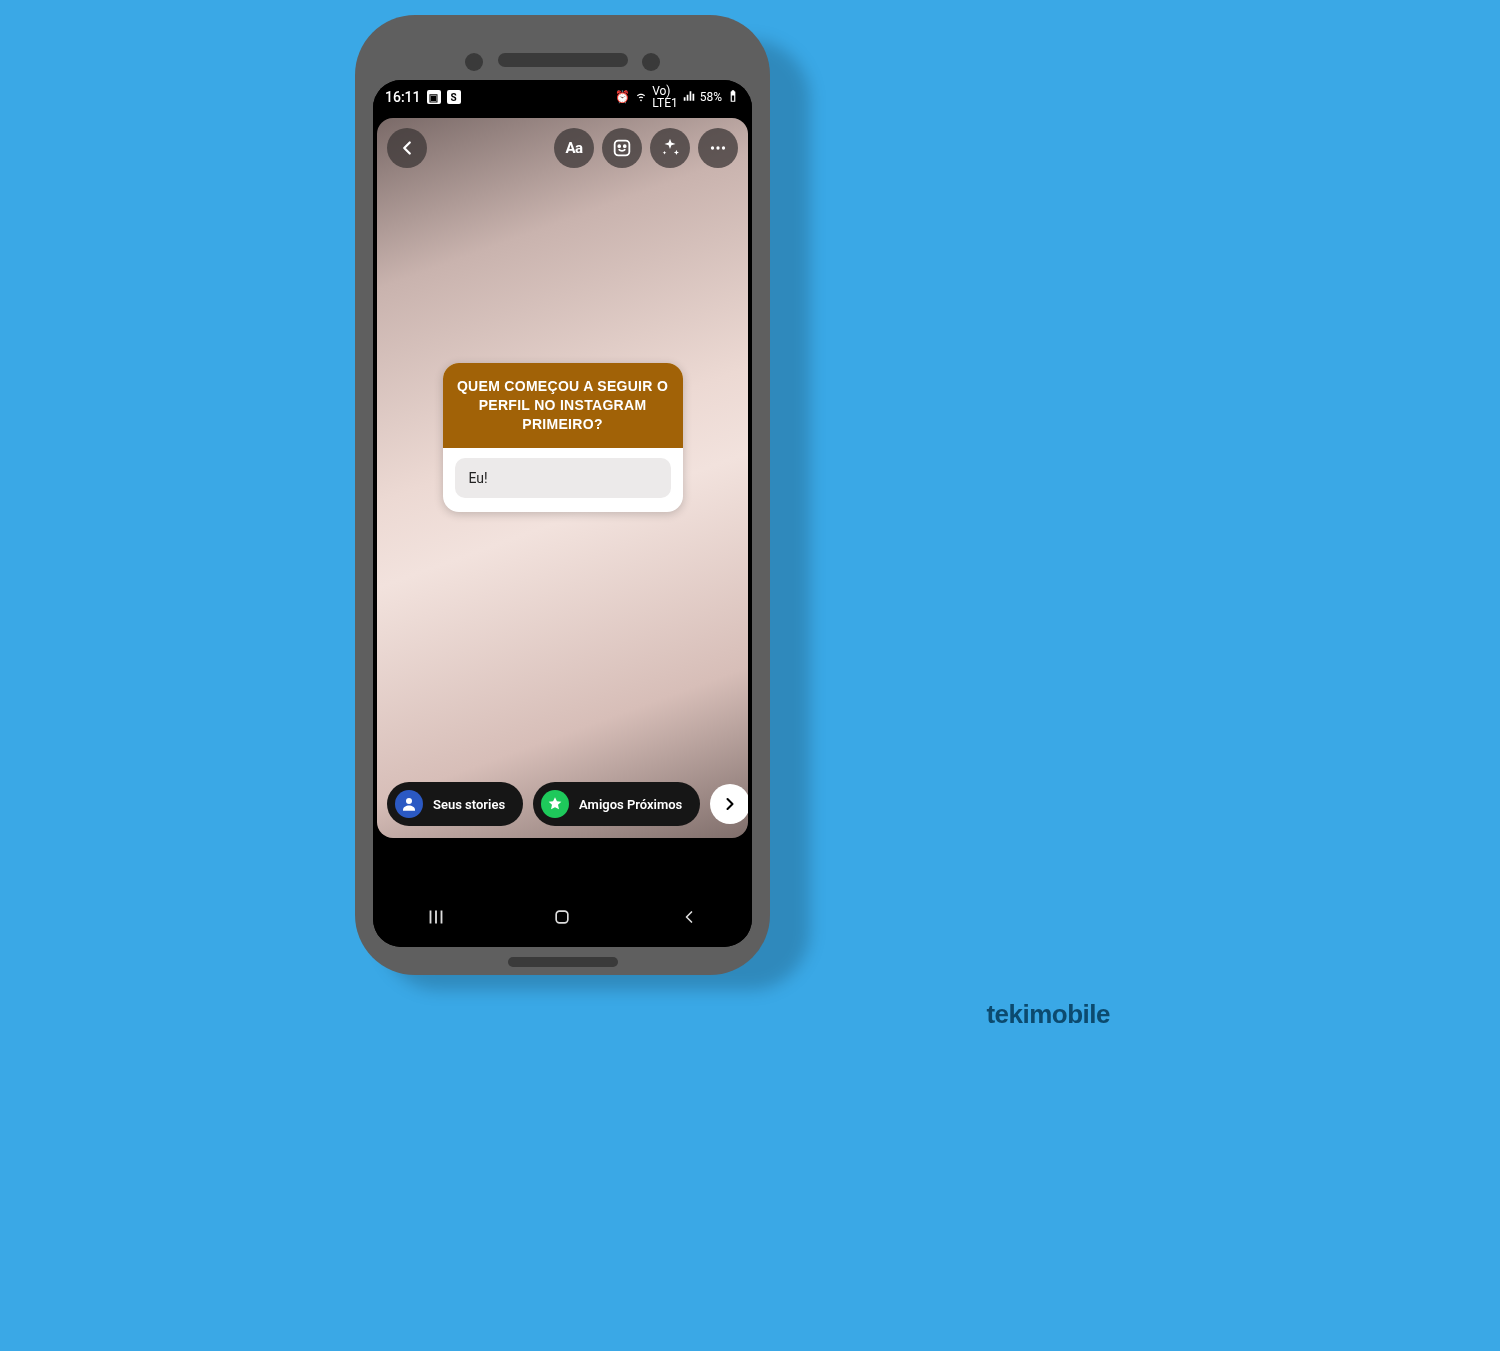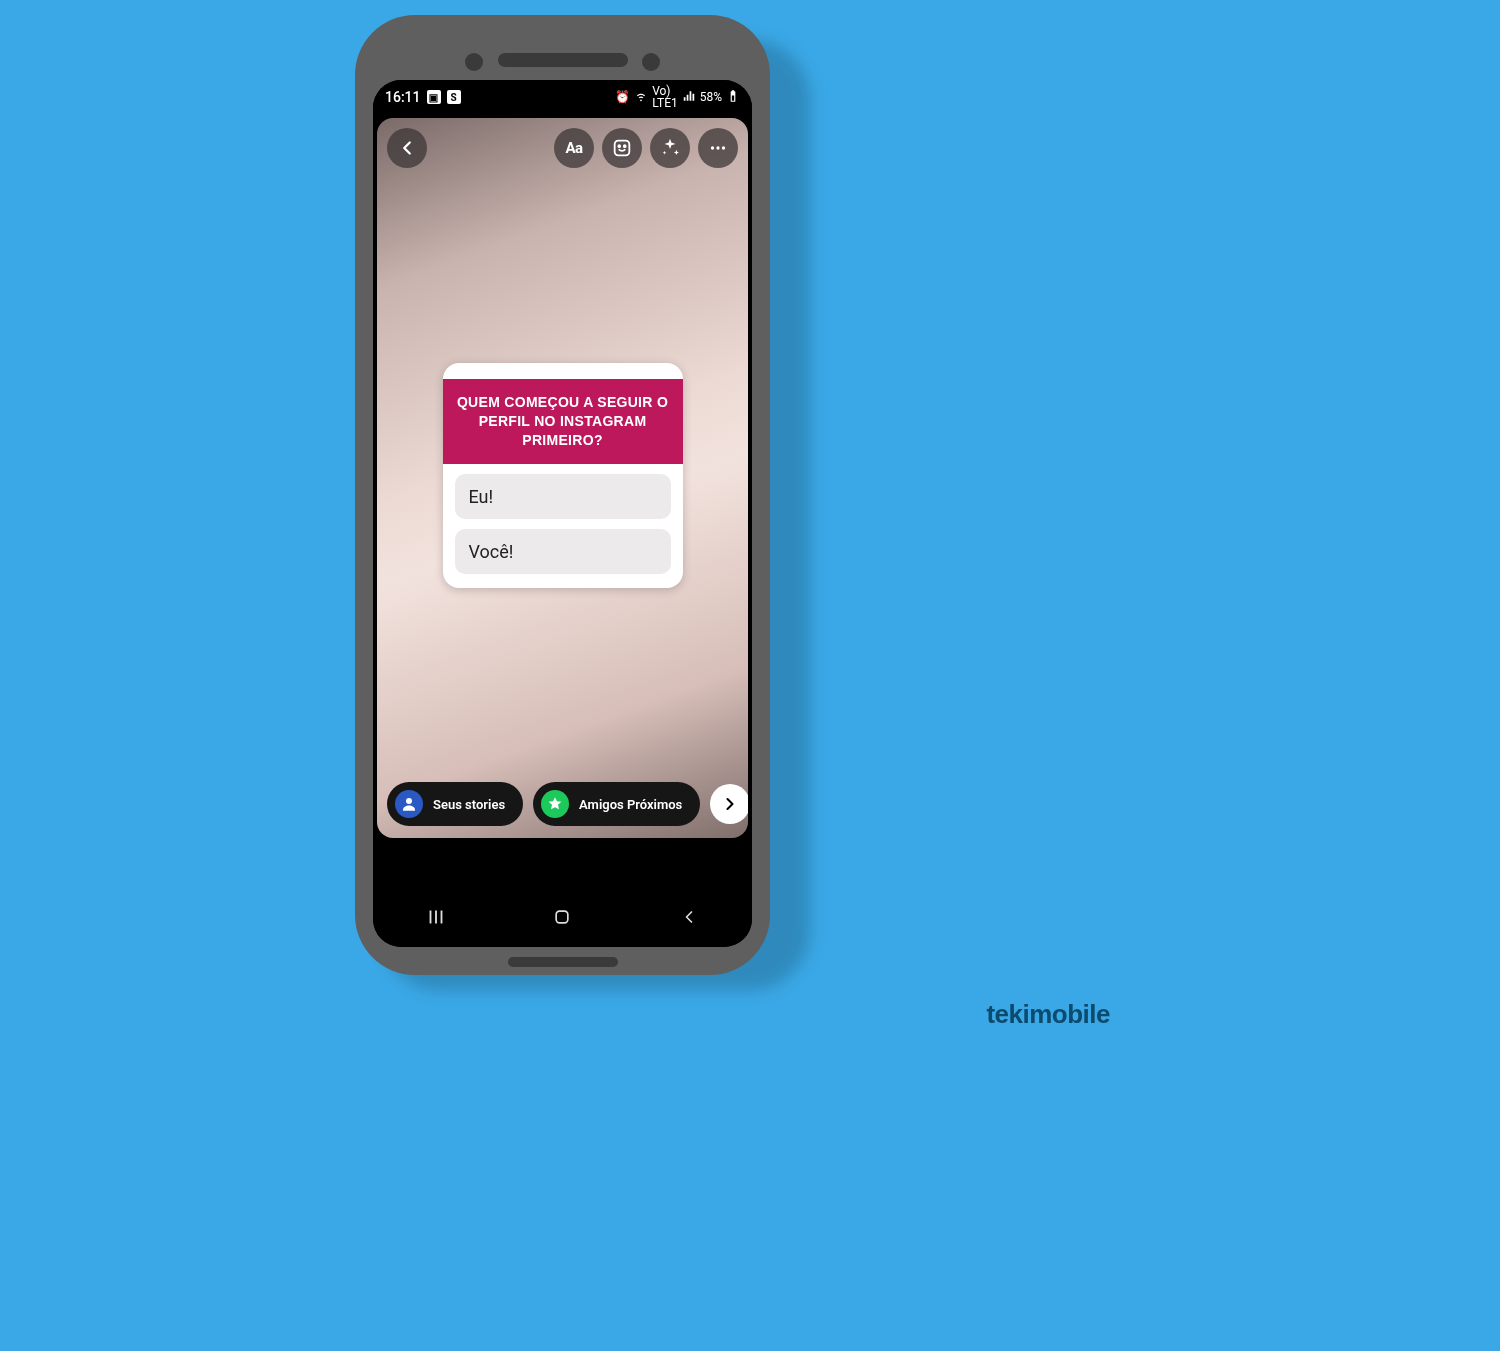--- a/index.html
+++ b/index.html
@@ -113,38 +113,37 @@
     position: absolute;
     top: 245px; left: 50%;
     transform: translateX(-50%);
     width: 240px;
     background: #fff;
     border-radius: 16px;
     overflow: hidden;
     box-shadow: 0 2px 10px rgba(0,0,0,0.2);
   }
   .quiz-question {
-    background: #be185d;
+    background: #a16207;
     color: #fff;
     text-align: center;
     font-weight: 800;
     font-size: 14px;
     line-height: 1.35;
     padding: 14px 12px;
     letter-spacing: 0.3px;
     text-transform: uppercase;
     font-family: "Arial Black", Arial, sans-serif;
-    margin-top: 16px;
   }
   .quiz-options { padding: 10px 12px 14px; }
   .quiz-option {
     background: #eceaea;
     border-radius: 10px;
     padding: 12px 14px;
-    font-size: 18px;
+    font-size: 14px;
     color: #222;
     margin-bottom: 10px;
     cursor: pointer;
   }
   .quiz-option:last-child { margin-bottom: 0; }
 
   .share-row {
     position: absolute;
     bottom: 12px; left: 10px; right: 7px;
     display:flex; gap:10px; align-items:center;
@@ -270,21 +269,20 @@
                   <circle cx="18" cy="12" r="1.8"></circle>
                 </svg>
             </div>
           </div>
         </div>
 
         <div class="quiz-sticker">
           <div class="quiz-question">QUEM COMEÇOU A SEGUIR O PERFIL NO INSTAGRAM PRIMEIRO?</div>
           <div class="quiz-options">
             <div class="quiz-option">Eu!</div>
-            <div class="quiz-option">Você!</div>
           </div>
         </div>
 
         <div class="share-row">
           <div class="pill">
             <div class="av">
               <svg viewBox="0 0 24 24" width="18" height="18" fill="#fff">
                   <circle cx="12" cy="8" r="4"></circle>
                   <path d="M4 20c0-4 4-6 8-6s8 2 8 6v1H4v-1z"></path>
                 </svg>

